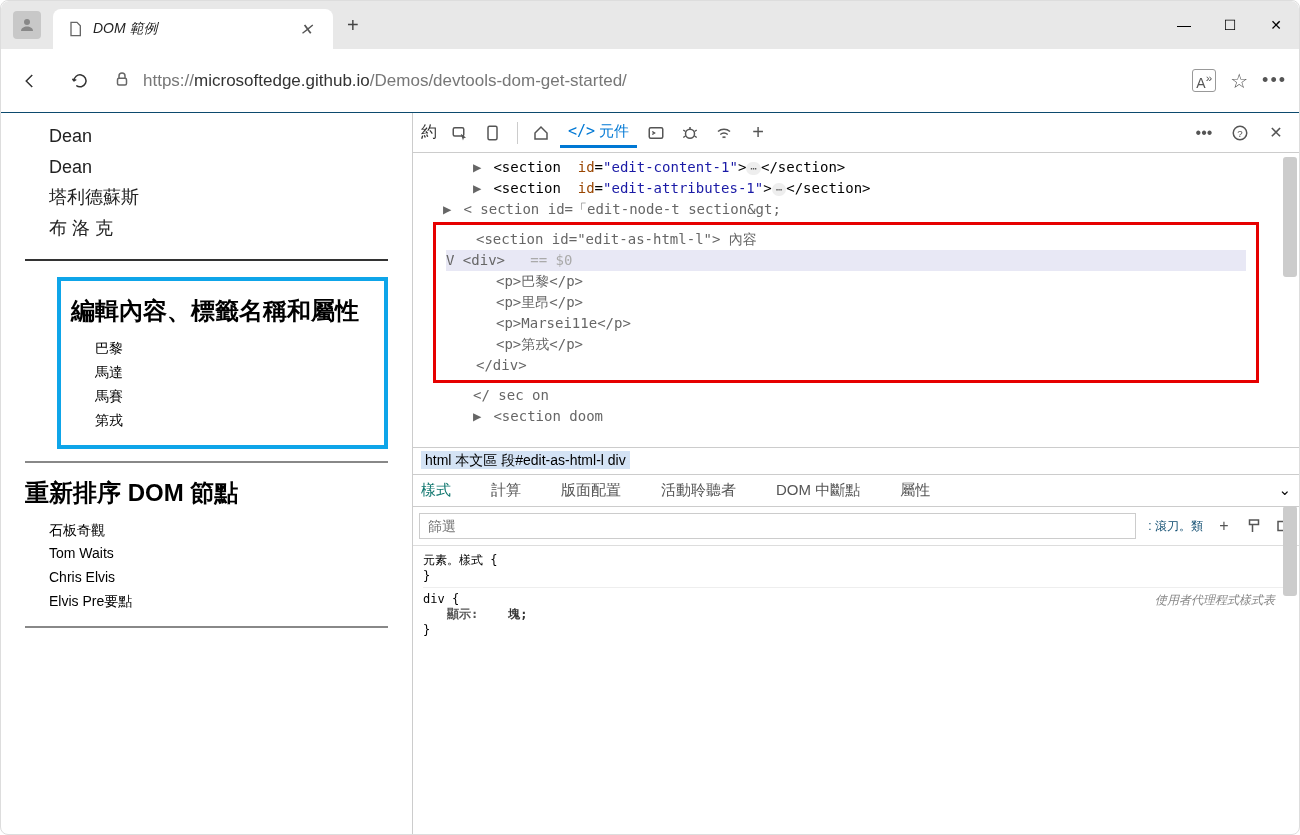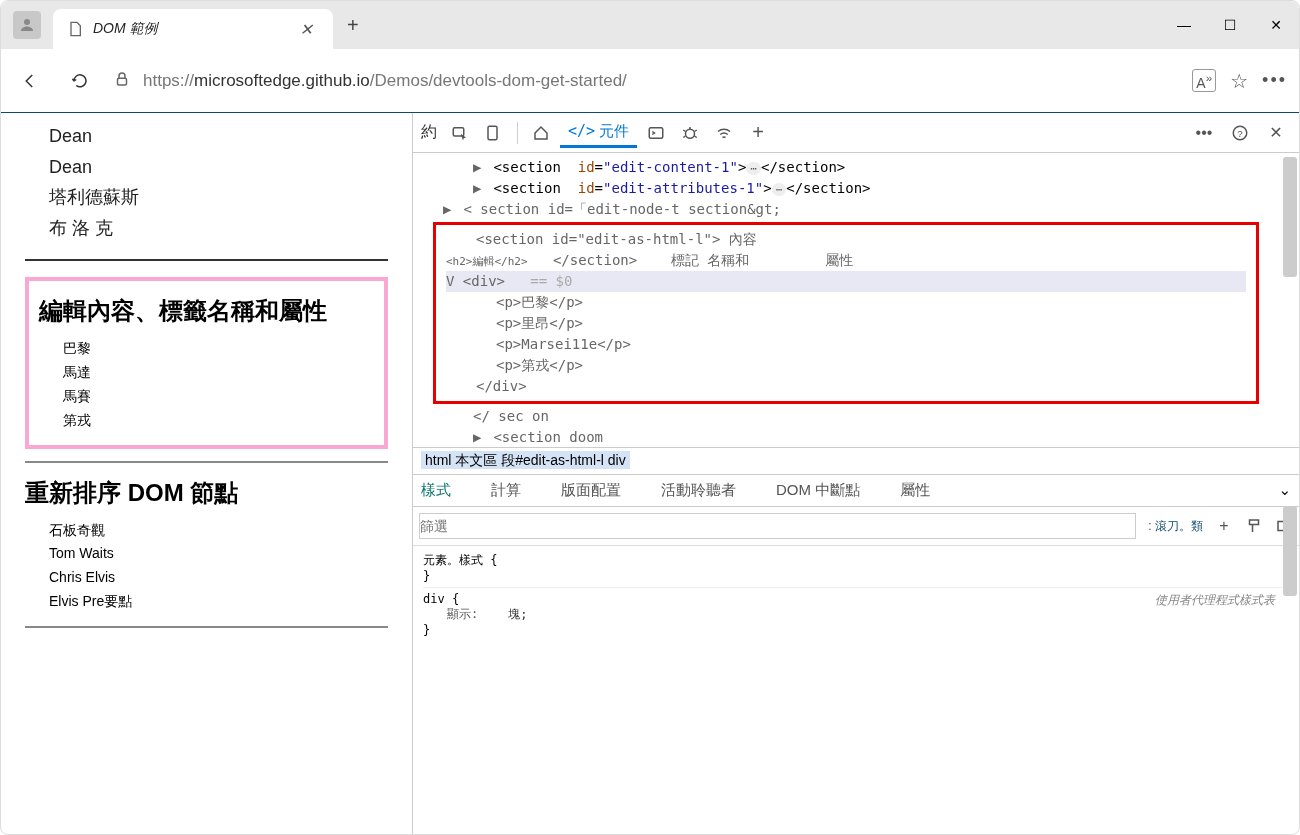--- a/index.html
+++ b/index.html
@@ -28,21 +28,21 @@
 
 
 .main { display: flex; height: calc(835px - 48px - 50px); }
 .page { width: 412px; border-right: 1px solid #ccc; padding: 8px 24px; overflow: hidden; }
 .devtools { flex: 1; display: flex; flex-direction: column; position: relative; }
 
 
 .list1 { margin-left: 24px; font-size: 18px; line-height: 1.7; color: #222; }
 .hr { border: none; border-top: 2px solid #333; margin: 16px 0; }
 .hrg { border: none; border-top: 2px solid #888; margin: 12px 0; }
-.redbox { border: 4px solid #f9a8d4; padding: 12px 10px; }
+.redbox { border: 4px solid #0ea5e9; padding: 12px 10px; margin-left: 32px; }
 .h2 { font-size: 24px; font-weight: 600; line-height: 1.5; margin-bottom: 8px; }
 .list2 { margin-left: 24px; font-size: 14px; line-height: 1.7; }
 
 
 .dt-toolbar { height: 40px; display: flex; align-items: center; gap: 4px; padding: 0 8px; border-bottom: 1px solid #ccc; position: relative; }
 .dt-txt { font-size: 16px; color: #333; margin-right: 4px; }
 .dt-ico { width: 30px; height: 30px; display: flex; align-items: center; justify-content: center; cursor: pointer; color: #555; }
 .dt-sep { width: 1px; height: 22px; background: #ccc; margin: 0 4px; }
 .dt-tab { padding: 4px 8px; display: flex; align-items: center; gap: 4px; font-size: 15px; cursor: pointer; }
 .dt-tab.active { border-bottom: 3px solid #0078d4; color: #0078d4; }
@@ -67,26 +67,26 @@
 
 .crumb { border-top: 1px solid #ccc; padding: 4px 8px; font-size: 14px; }
 .crumb-sel { background: #d4e3f5; padding: 1px 4px; }
 
 
 .subtabs { display: flex; border-top: 1px solid #ccc; border-bottom: 1px solid #ccc; padding: 6px 8px; gap: 40px; font-size: 15px; }
 .subtabs .st { cursor: pointer; color: #555; }
 .subtabs .st.active { color: #0f766e; }
 .subtabs .exp { margin-left: auto; }
 .filterbar { display: flex; align-items: center; border-bottom: 1px solid #ddd; }
-.filterinput { flex: 1; border: 1px solid #ccc; margin: 6px; padding: 4px 0; font-size: 14px; color: #888; }
+.filterinput { flex: 1; border: 1px solid #ccc; margin: 6px; padding: 4px 8px; font-size: 14px; color: #888; }
 .hov { font-size: 12px; color: #0c4a6e; padding: 0 6px; }
 .fbtn { width: 30px; display: flex; align-items: center; justify-content: center; color: #555; }
 .styles { padding: 6px 10px; font-size: 12px; font-family: Consolas, monospace; position: relative; }
 .styles .ua { position: absolute; right: 24px; color: #888; font-style: italic; font-family: "Segoe UI"; }
-.prop { padding-left: 24px; color: #333; }
+.prop { padding-left: 24px; color: #333; font-weight: bold; }
 .prop .pn { color: #555; margin-right: 30px; }
 
 
 .resize { height: 6px; text-align: center; color: #aaa; font-size: 9px; letter-spacing: 2px; }
 
 svg { width: 18px; height: 18px; }
 </style>
 </head>
 <body>
 
@@ -224,21 +224,20 @@
     </div>
 
     <div class="tree">
       <div class="scrollbar"></div>
 
       <div class="ind1"><span class="tri">▶</span> <span class="tag">&lt;section</span>&nbsp;&nbsp;<span class="attn">id</span>=<span class="attv">"<span>edit-content-1</span>"</span><span class="tag">&gt;</span><span class="ellip">⋯</span><span class="tag">&lt;/section&gt;</span></div>
       <div class="ind1"><span class="tri">▶</span> <span class="tag">&lt;section</span>&nbsp;&nbsp;<span class="attn">id</span>=<span class="attv">"<span>edit-attributes-1</span>"</span><span class="tag">&gt;</span><span class="ellip">⋯</span><span class="tag">&lt;/section&gt;</span></div>
       <div><span class="tri">▶</span> <span class="tw">&lt; section id=「edit-node-t section&amp;gt;</span></div>
       <div class="redframe">
         <div class="ind1 tw">&lt;section  id="edit-as-html-l"&gt; 內容</div>
-        <div class="tw"><span style="font-size:11px;">&lt;h2&gt;編輯&lt;/h2&gt;</span>&nbsp;&nbsp;&nbsp;<span>&lt;/section&gt;</span>&nbsp;&nbsp;&nbsp;&nbsp;<span>標記 名稱和</span>&nbsp;&nbsp;&nbsp;&nbsp;&nbsp;&nbsp;&nbsp;&nbsp;&nbsp;<span>屬性</span></div>
         <div class="selrow"><span class="tw">V &lt;div&gt;</span>&nbsp;&nbsp;&nbsp;<span class="gray">== $0</span></div>
         <div class="ind2 tw">&lt;p&gt;巴黎&lt;/p&gt;</div>
         <div class="ind2 tw">&lt;p&gt;里昂&lt;/p&gt;</div>
         <div class="ind2 tw">&lt;p&gt;Marsei11e&lt;/p&gt;</div>
         <div class="ind2 tw">&lt;p&gt;第戎&lt;/p&gt;</div>
         <div class="ind1 tw">&lt;/div&gt;</div>
       </div>
       <div class="ind1 tw">&lt;/ sec on</div>
       <div class="ind1"><span class="tri">▶</span> <span class="tw">&lt;section doom</span></div>
 

